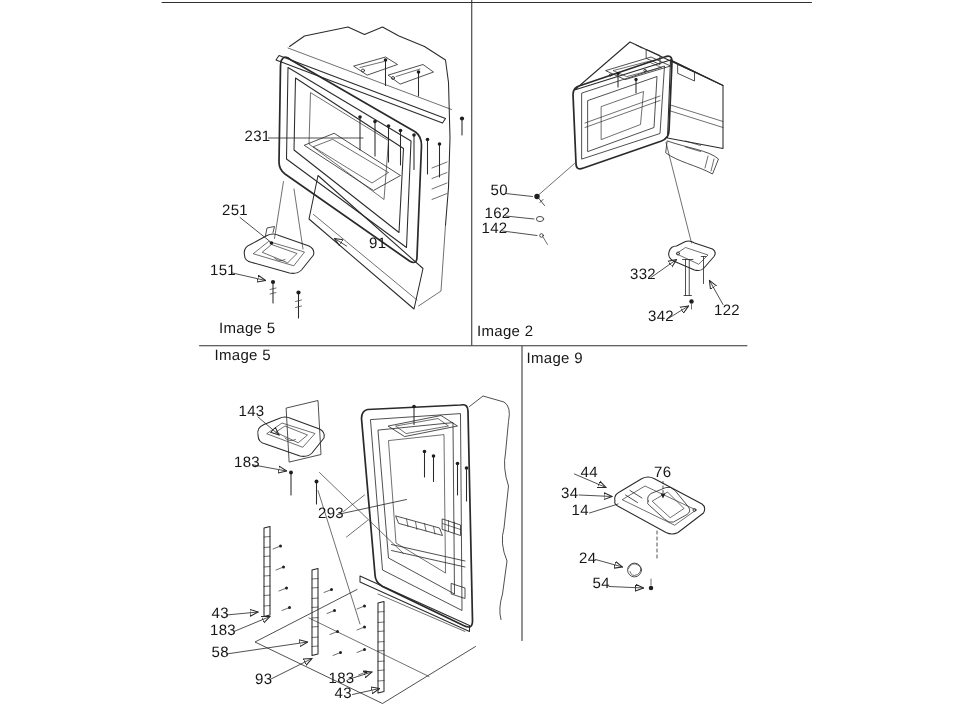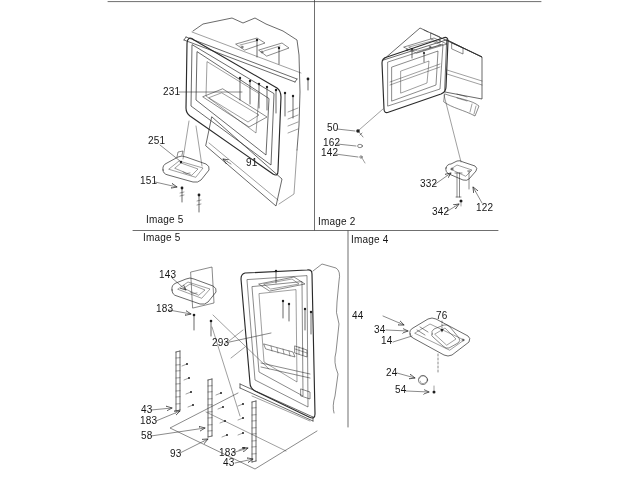--- a/index.html
+++ b/index.html
@@ -296,21 +296,21 @@
 <span class="lbl" style="left:159px;top:271px">143</span>
 <span class="lbl" style="left:156px;top:305px">183</span>
 <span class="lbl" style="left:212px;top:339px">293</span>
 <span class="lbl" style="left:141px;top:406px">43</span>
 <span class="lbl" style="left:140px;top:417px">183</span>
 <span class="lbl" style="left:141px;top:432px">58</span>
 <span class="lbl" style="left:170px;top:450px">93</span>
 <span class="lbl" style="left:219px;top:449px">183</span>
 <span class="lbl" style="left:223px;top:459px">43</span>
 
-<span class="cap" style="left:351px;top:236px">Image 4</span>
-<span class="lbl" style="left:352px;top:312px">44</span>
+<span class="cap" style="left:351px;top:236px">Image 9</span>
+<span class="lbl" style="left:387px;top:312px">44</span>
 <span class="lbl" style="left:374px;top:326px">34</span>
 <span class="lbl" style="left:381px;top:337px">14</span>
 <span class="lbl" style="left:436px;top:312px">76</span>
 <span class="lbl" style="left:386px;top:369px">24</span>
 <span class="lbl" style="left:395px;top:386px">54</span>
 
 </div>
 
 </body></html>

